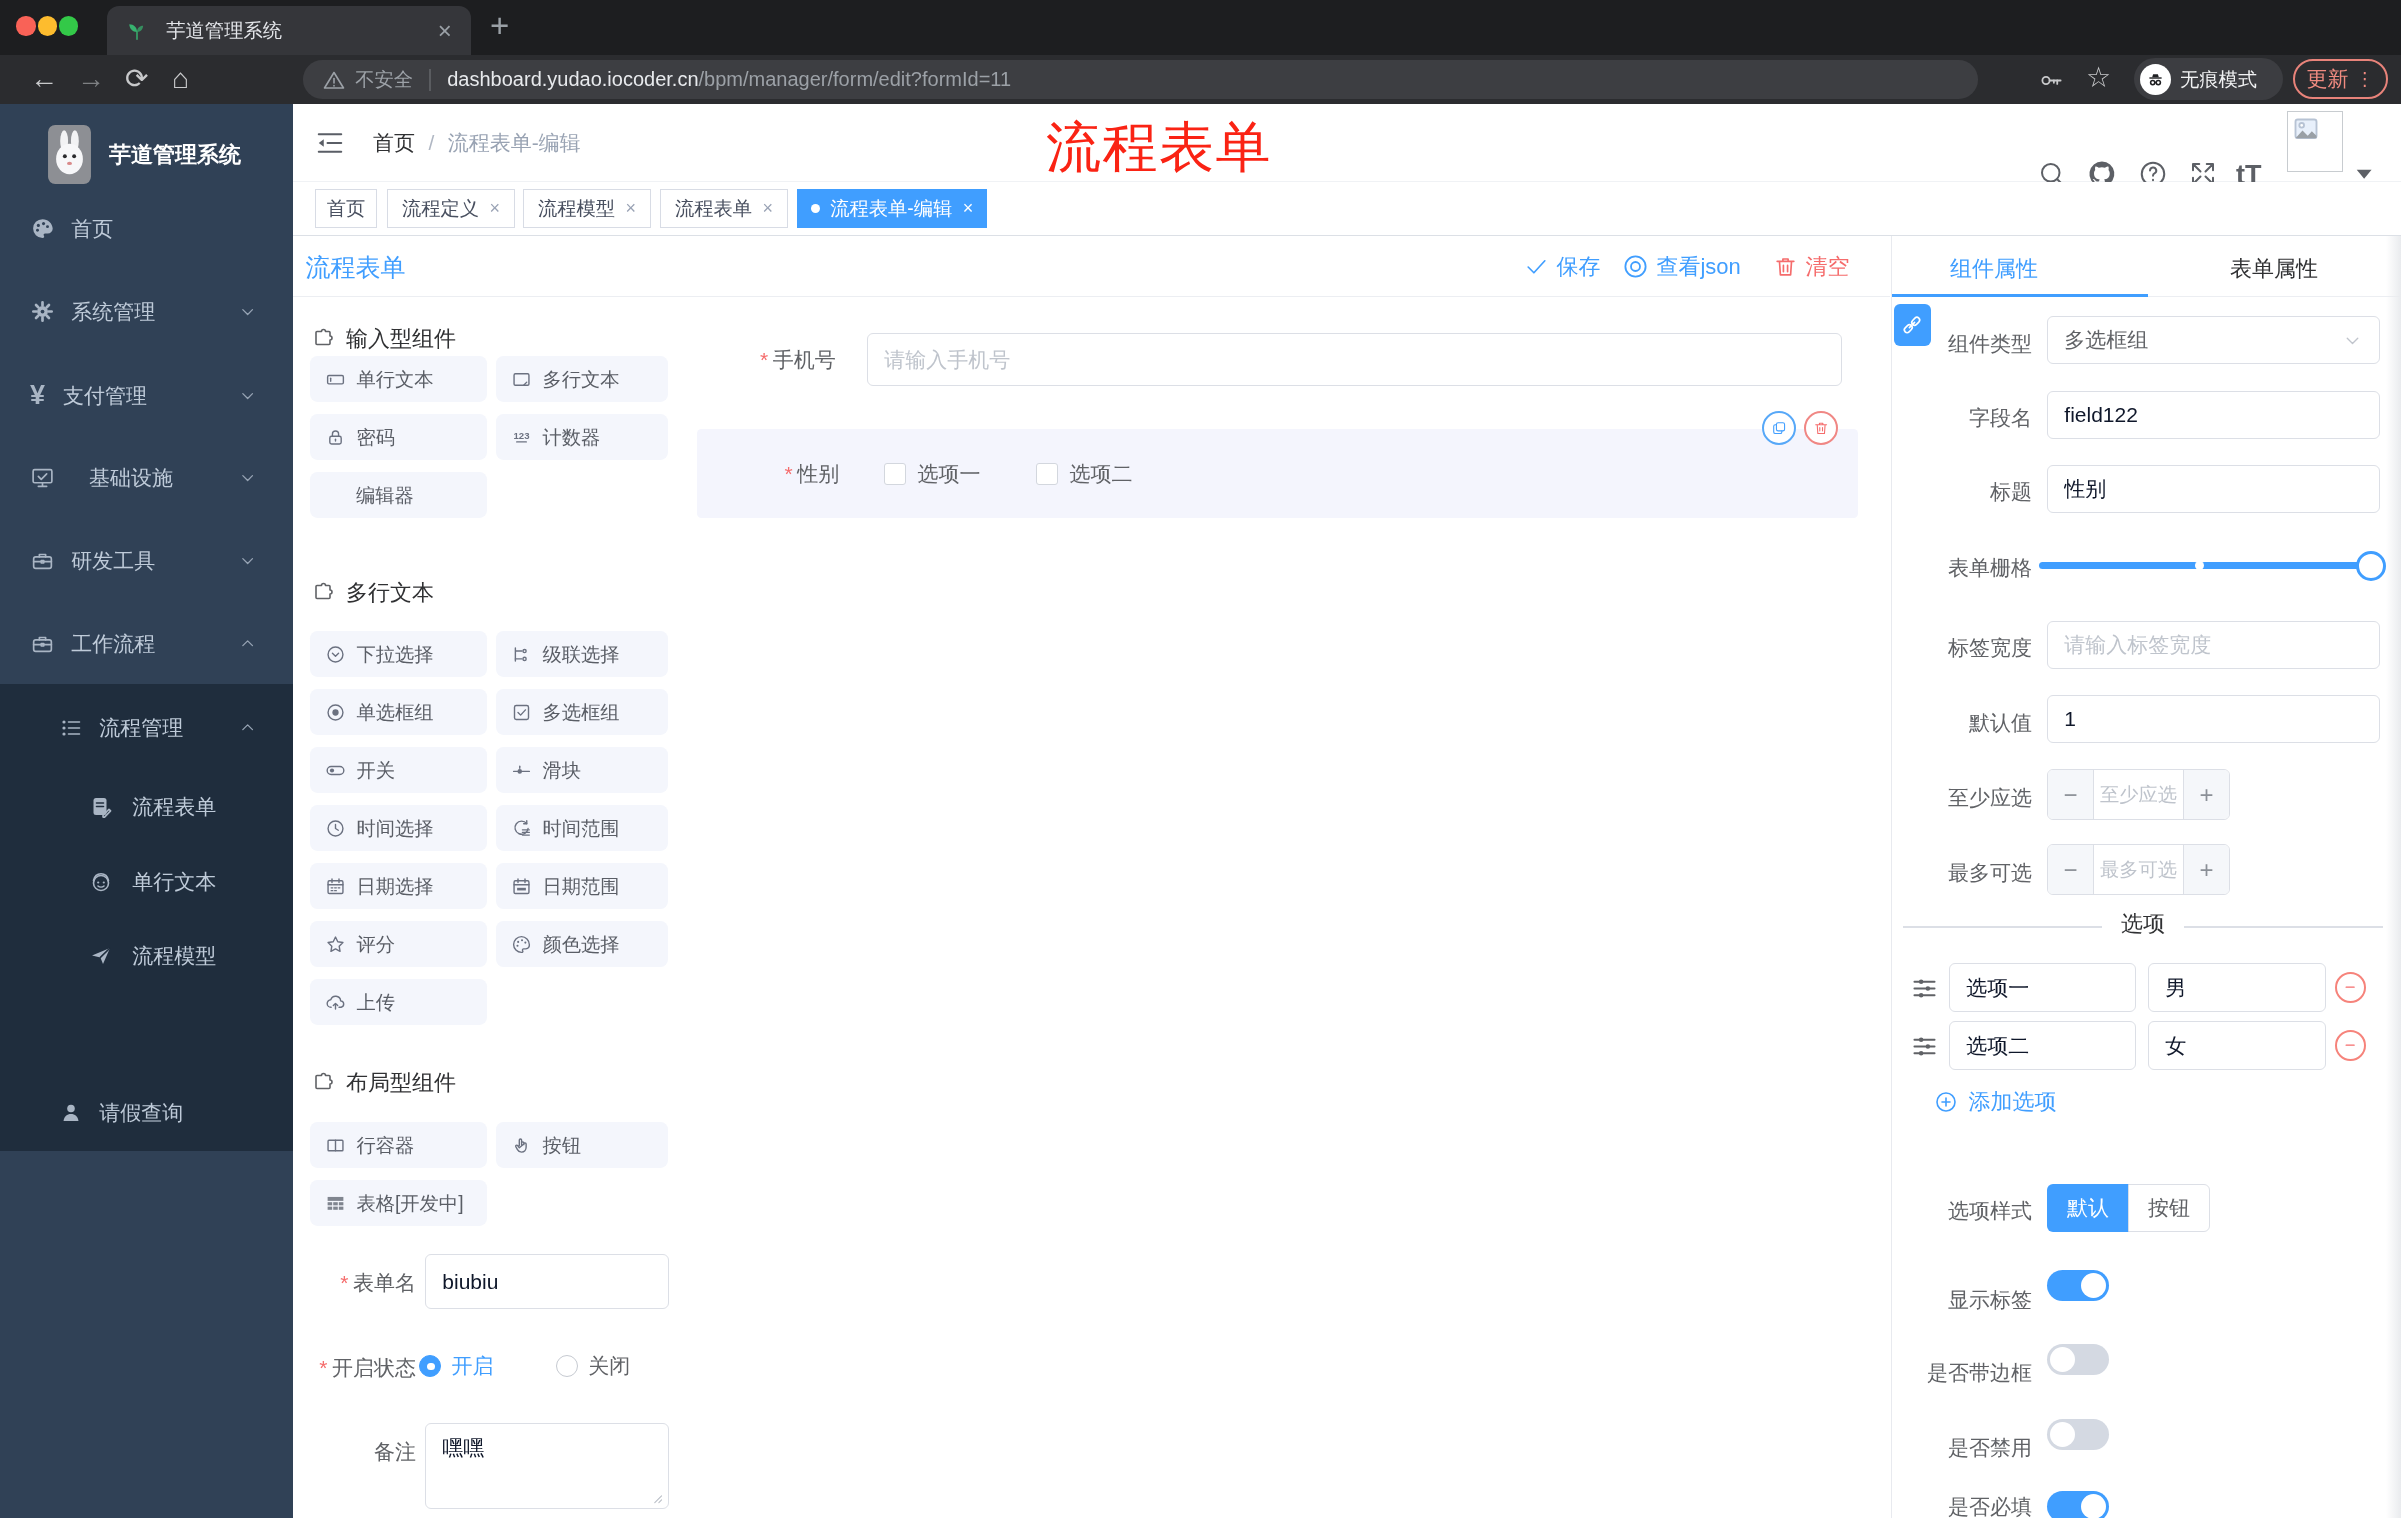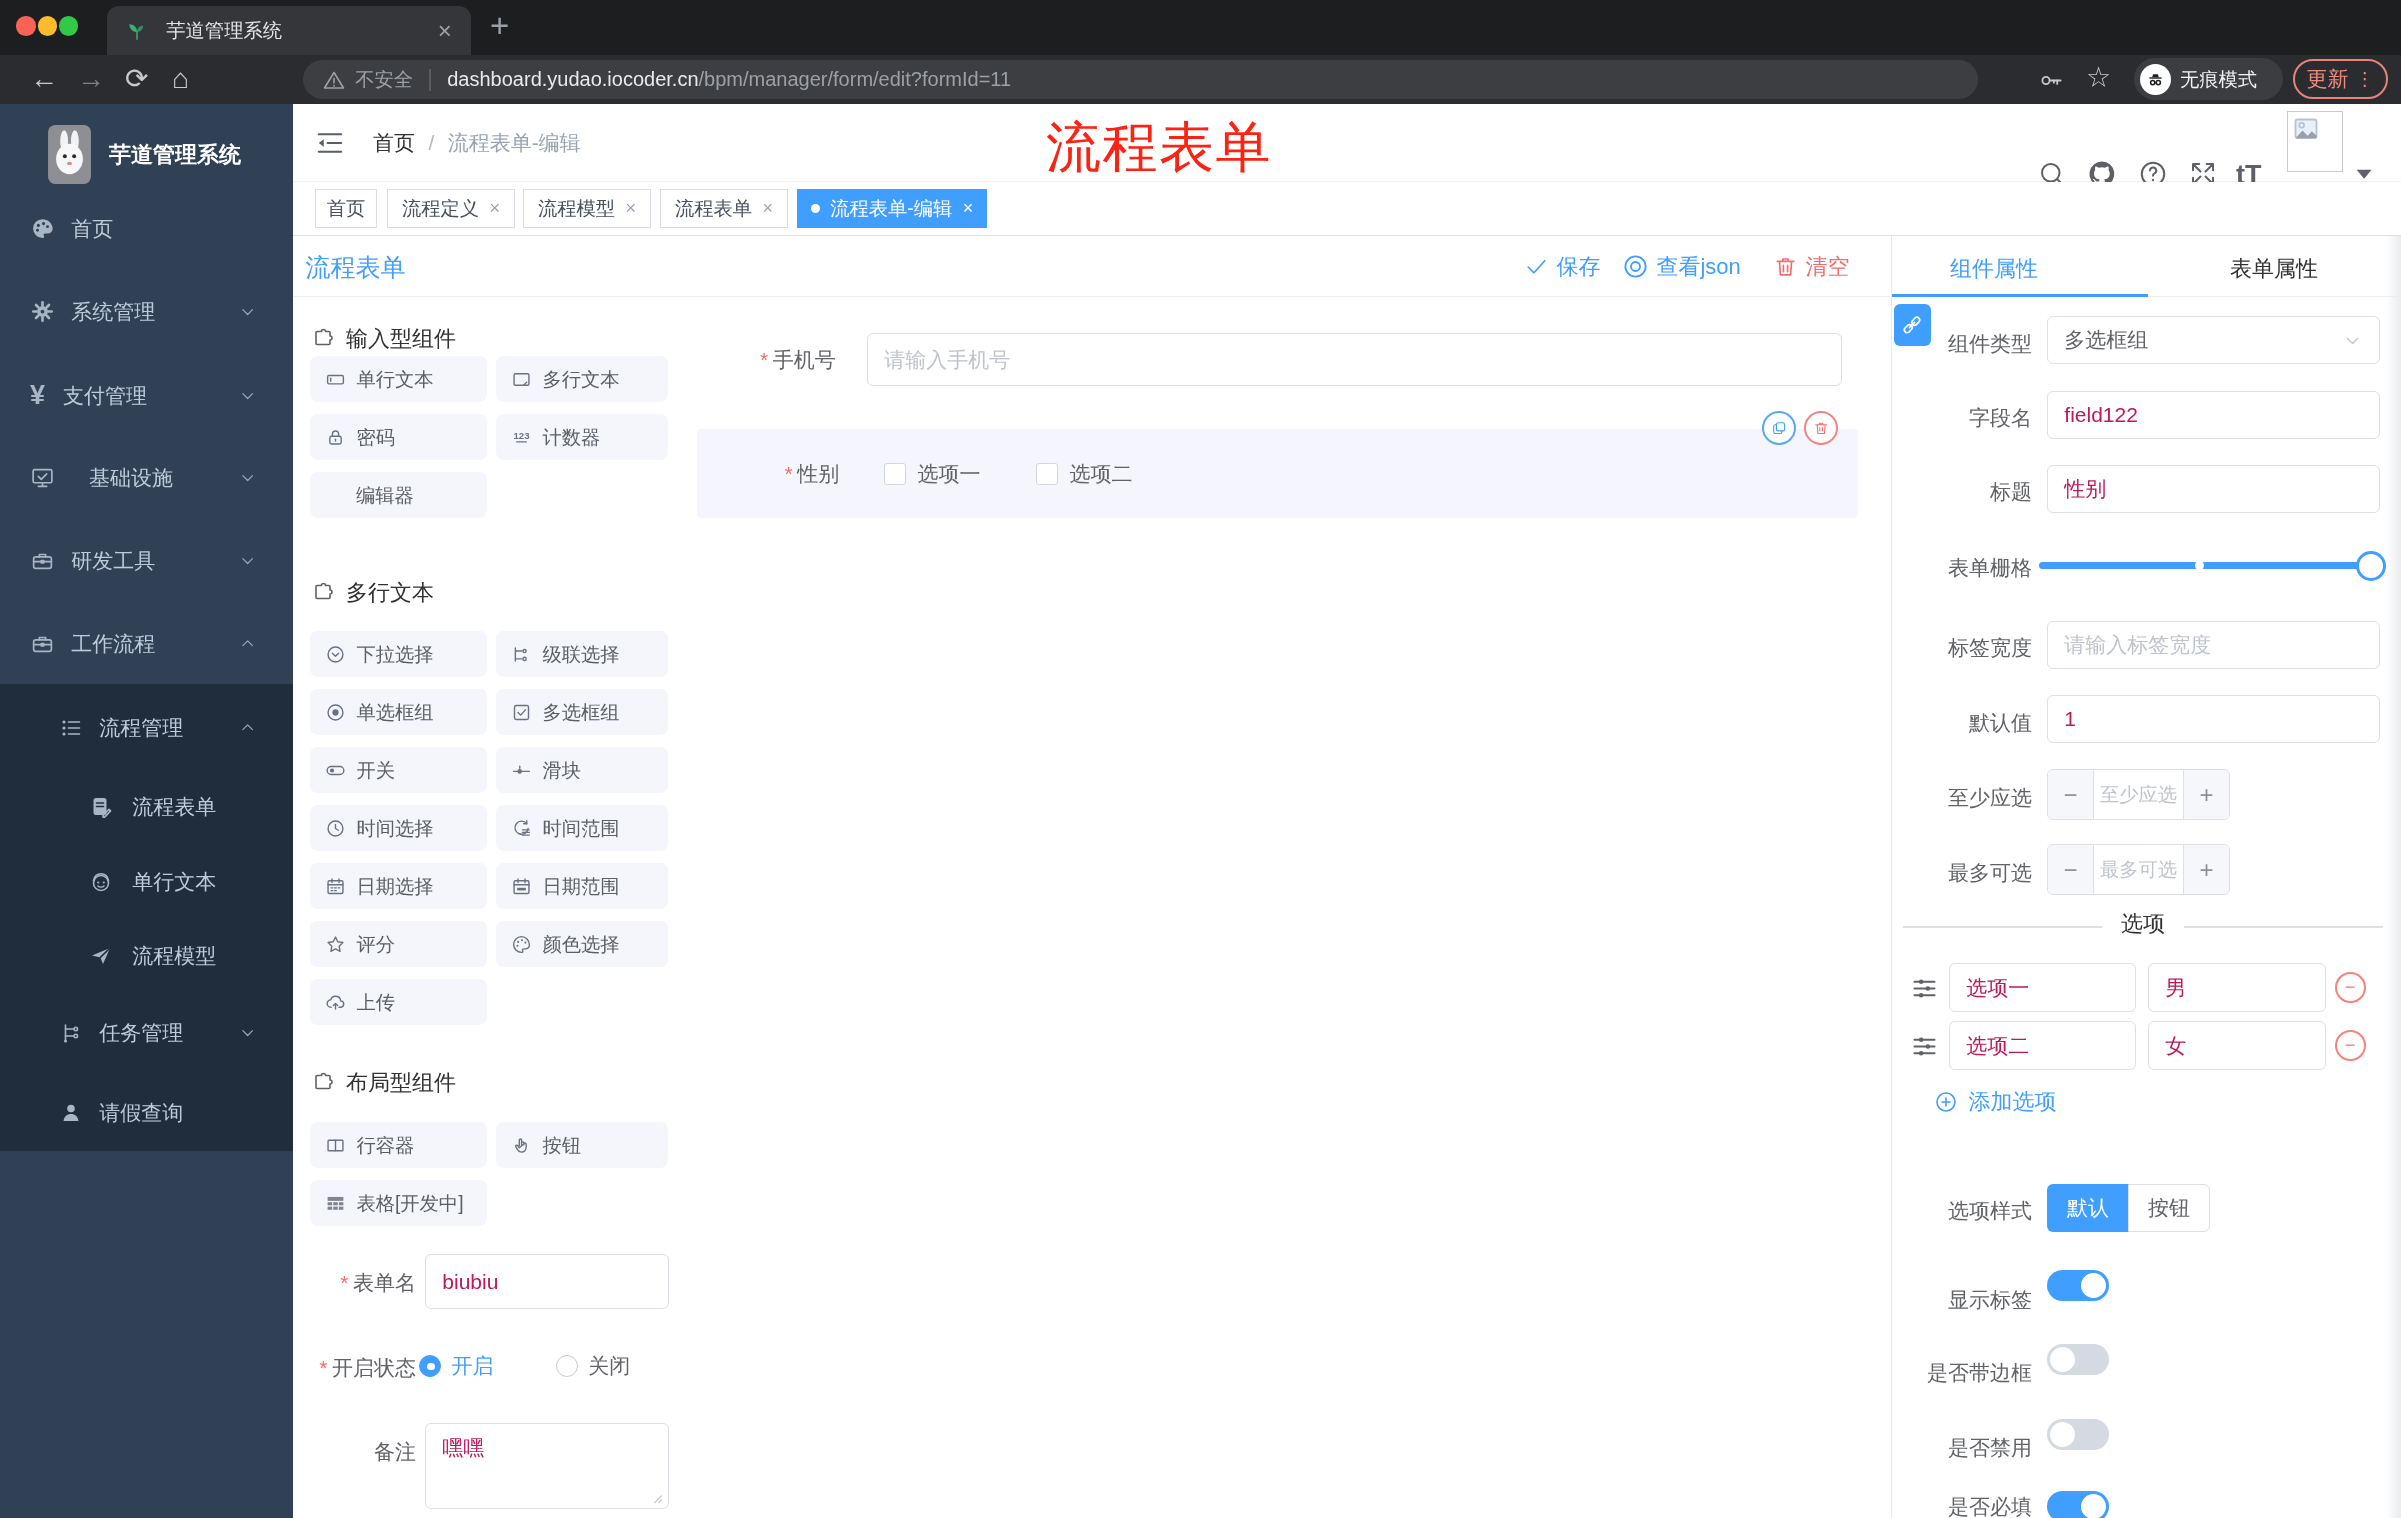--- a/index.html
+++ b/index.html
@@ -50,21 +50,21 @@
   .tbtn { position:absolute; top:0; height:61px; display:flex; align-items:center; gap:7.4px; font-size:22px; color:#409eff; }
   .tbtn.red { color:#f56c6c; }
   
   #cpanel { left:293px; top:297px; width:435px; height:1222px; background:#fff; border-right:1.5px solid #e8eaef; }
   .sec { position:absolute; display:flex; align-items:center; gap:10.4px; color:#303133; font-size:22px; }
   .sec .mi { color:#606266; }
   .citem { position:absolute; height:46px; background:#f4f6fc; border-radius:7.4px; display:flex; align-items:center; gap:10.4px; padding-left:15px; color:#5a5e66; font-size:19.3px; cursor:grab; }
   .citem .mi { color:#6b7180; }
   .flbl { position:absolute; font-size:21px; color:#606266; text-align:right; }
   .req { color:#f56c6c; margin-right:4.5px; }
-  .inp { position:absolute; border:1.5px solid #dcdfe6; border-radius:6px; font-size:21px; color:#be185d; padding:0 16.3px; background:#fff; outline:none; font-family:inherit; }
+  .inp { position:absolute; border:1.5px solid #dcdfe6; border-radius:6px; font-size:21px; color:#0f172a; padding:0 16.3px; background:#fff; outline:none; font-family:inherit; }
   .inp::placeholder { color:#bfc4cc; }
   textarea.inp { padding-top:10.4px; resize:none; }
   .radio { width:22px; height:22px; border-radius:50%; border:1.5px solid #c6cad1; background:#fff; }
   .radio.sel { background:#409eff; border-color:#409eff; position:relative; }
   .radio.sel::after { content:""; position:absolute; left:7.4px; top:7.4px; width:7.4px; height:7.4px; background:#fff; border-radius:50%; }
   
   #canvas { left:672px; top:297px; width:1219px; height:1222px; background:#fff; }
   #sel-block { position:absolute; left:24.5px; top:132px; width:1161px; height:89px; background:#f4f5fd; border-radius:4.5px; }
   .cbx { width:22px; height:22px; border:1.5px solid #d3d7de; border-radius:3px; background:#fff; }
   .wicon { position:absolute; width:34px; height:34px; border-radius:50%; background:#fff; display:flex; align-items:center; justify-content:center; }
@@ -277,34 +277,20 @@
   </div>
 
   <div class="sitem" style="top:819px">
     <svg class="ic mi" style="margin-left:89px" width="24" height="24" viewBox="0 0 24 24">
       <path class="f" d="M3 11.5 21 4l-7 16-2.6-6.6L3 11.5z"></path>
         <path d="M11.4 13.4 21 4" stroke="#1f2d3d"></path>
     </svg>
     <span style="margin-left:19.3px">流程模型</span>
   </div>
 
-  <div class="sitem" style="top:896px">
-    <svg class="ic mi" style="margin-left:59px" width="24" height="24" viewBox="0 0 24 24">
-      <path d="M6.5 4v15"></path>
-        <path d="M6.5 8h8"></path>
-        <circle cx="16.8" cy="8" r="1.7"></circle>
-        <path d="M6.5 15h8"></path>
-        <circle cx="16.8" cy="15" r="1.7"></circle>
-        <circle cx="6.5" cy="20" r="1.5" class="f"></circle>
-    </svg>
-    <span style="margin-left:16.3px">任务管理</span>
-    <svg class="ic chev" width="19.3" height="19.3" viewBox="0 0 24 24">
-        <path d="M6 9.5l6 6 6-6"></path>
-      </svg>
-  </div>
 
   <div class="sitem" style="top:976px">
     <svg class="ic mi" style="margin-left:59px" width="24" height="24" viewBox="0 0 24 24">
       <circle class="f" cx="12" cy="7.5" r="3.8"></circle>
         <path class="f" d="M4.5 20c.6-4.4 3.6-7 7.5-7s6.9 2.6 7.5 7z"></path>
     </svg>
     <span style="margin-left:16.3px">请假查询</span>
   </div>
 </div>
 

